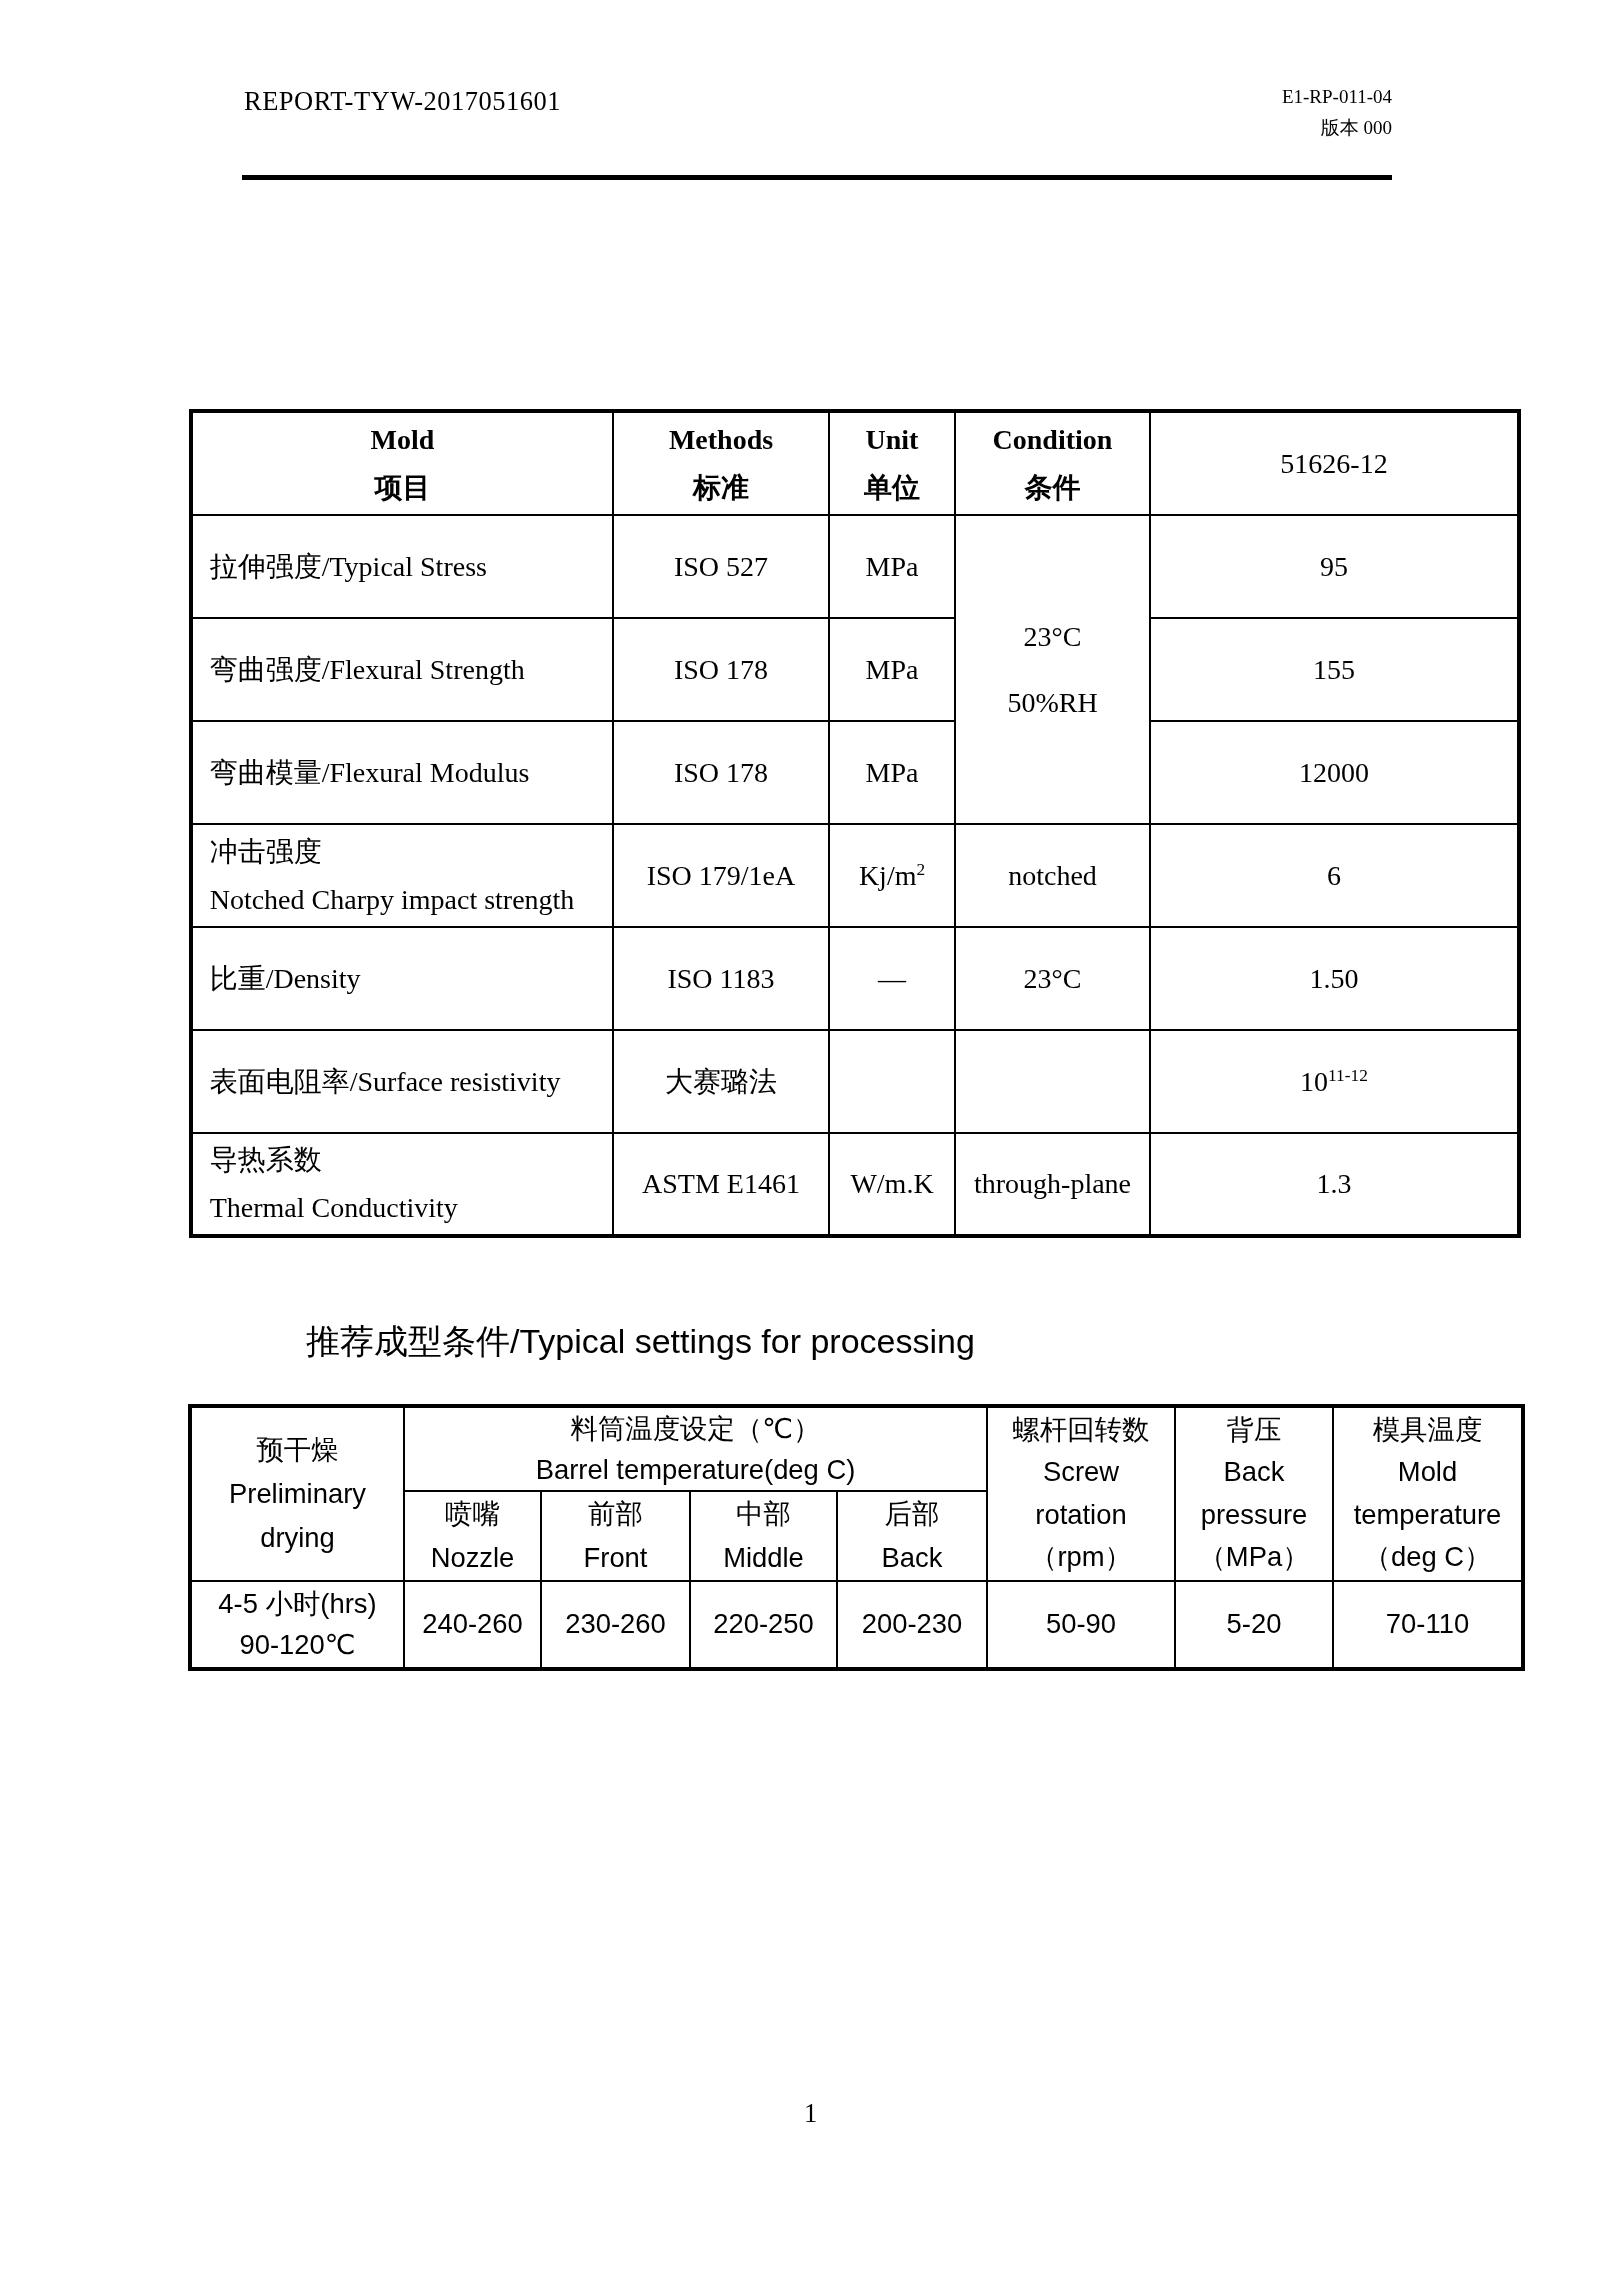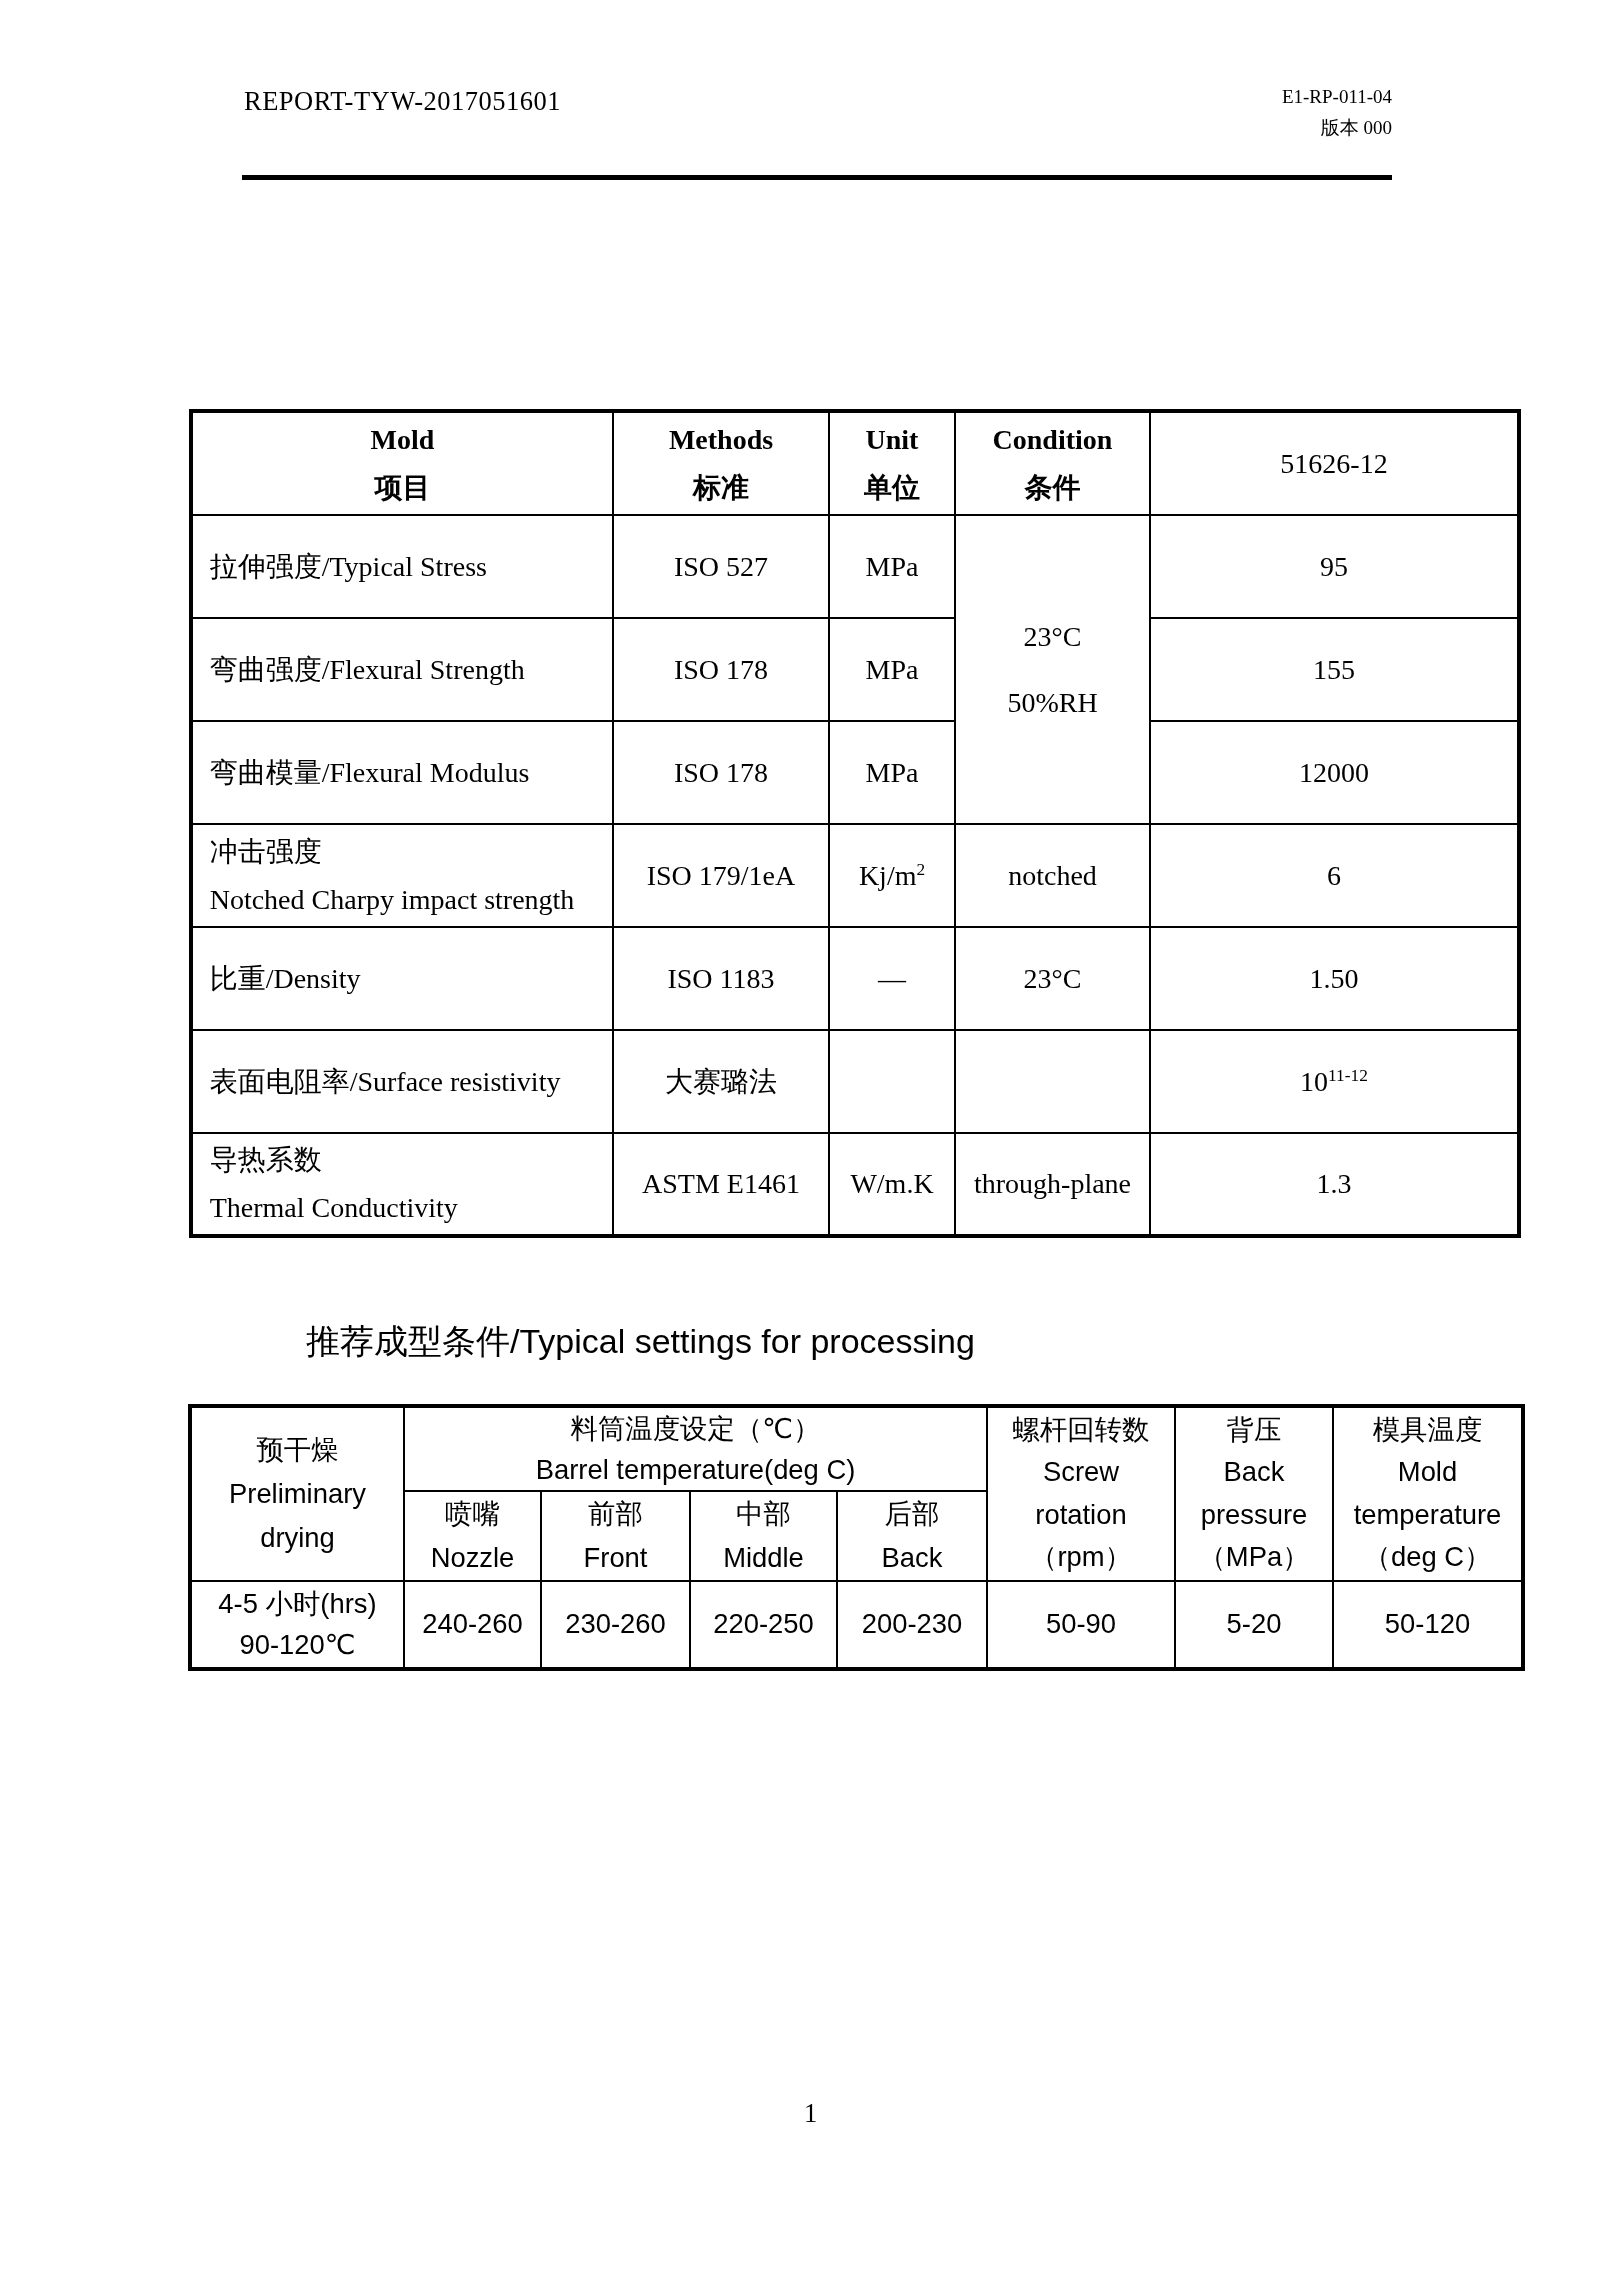--- a/index.html
+++ b/index.html
@@ -252,21 +252,21 @@
         <td class="lh2">
           <div>4-5 小时(hrs)</div>
           <div>90-120℃</div>
         </td>
         <td>240-260</td>
         <td>230-260</td>
         <td>220-250</td>
         <td>200-230</td>
         <td>50-90</td>
         <td>5-20</td>
-        <td>50-120</td>
+        <td>70-110</td>
       </tr>
     </tbody>
   </table>
 
   <div class="page-num">1</div>
 
 </div>
 
 
 </body></html>

